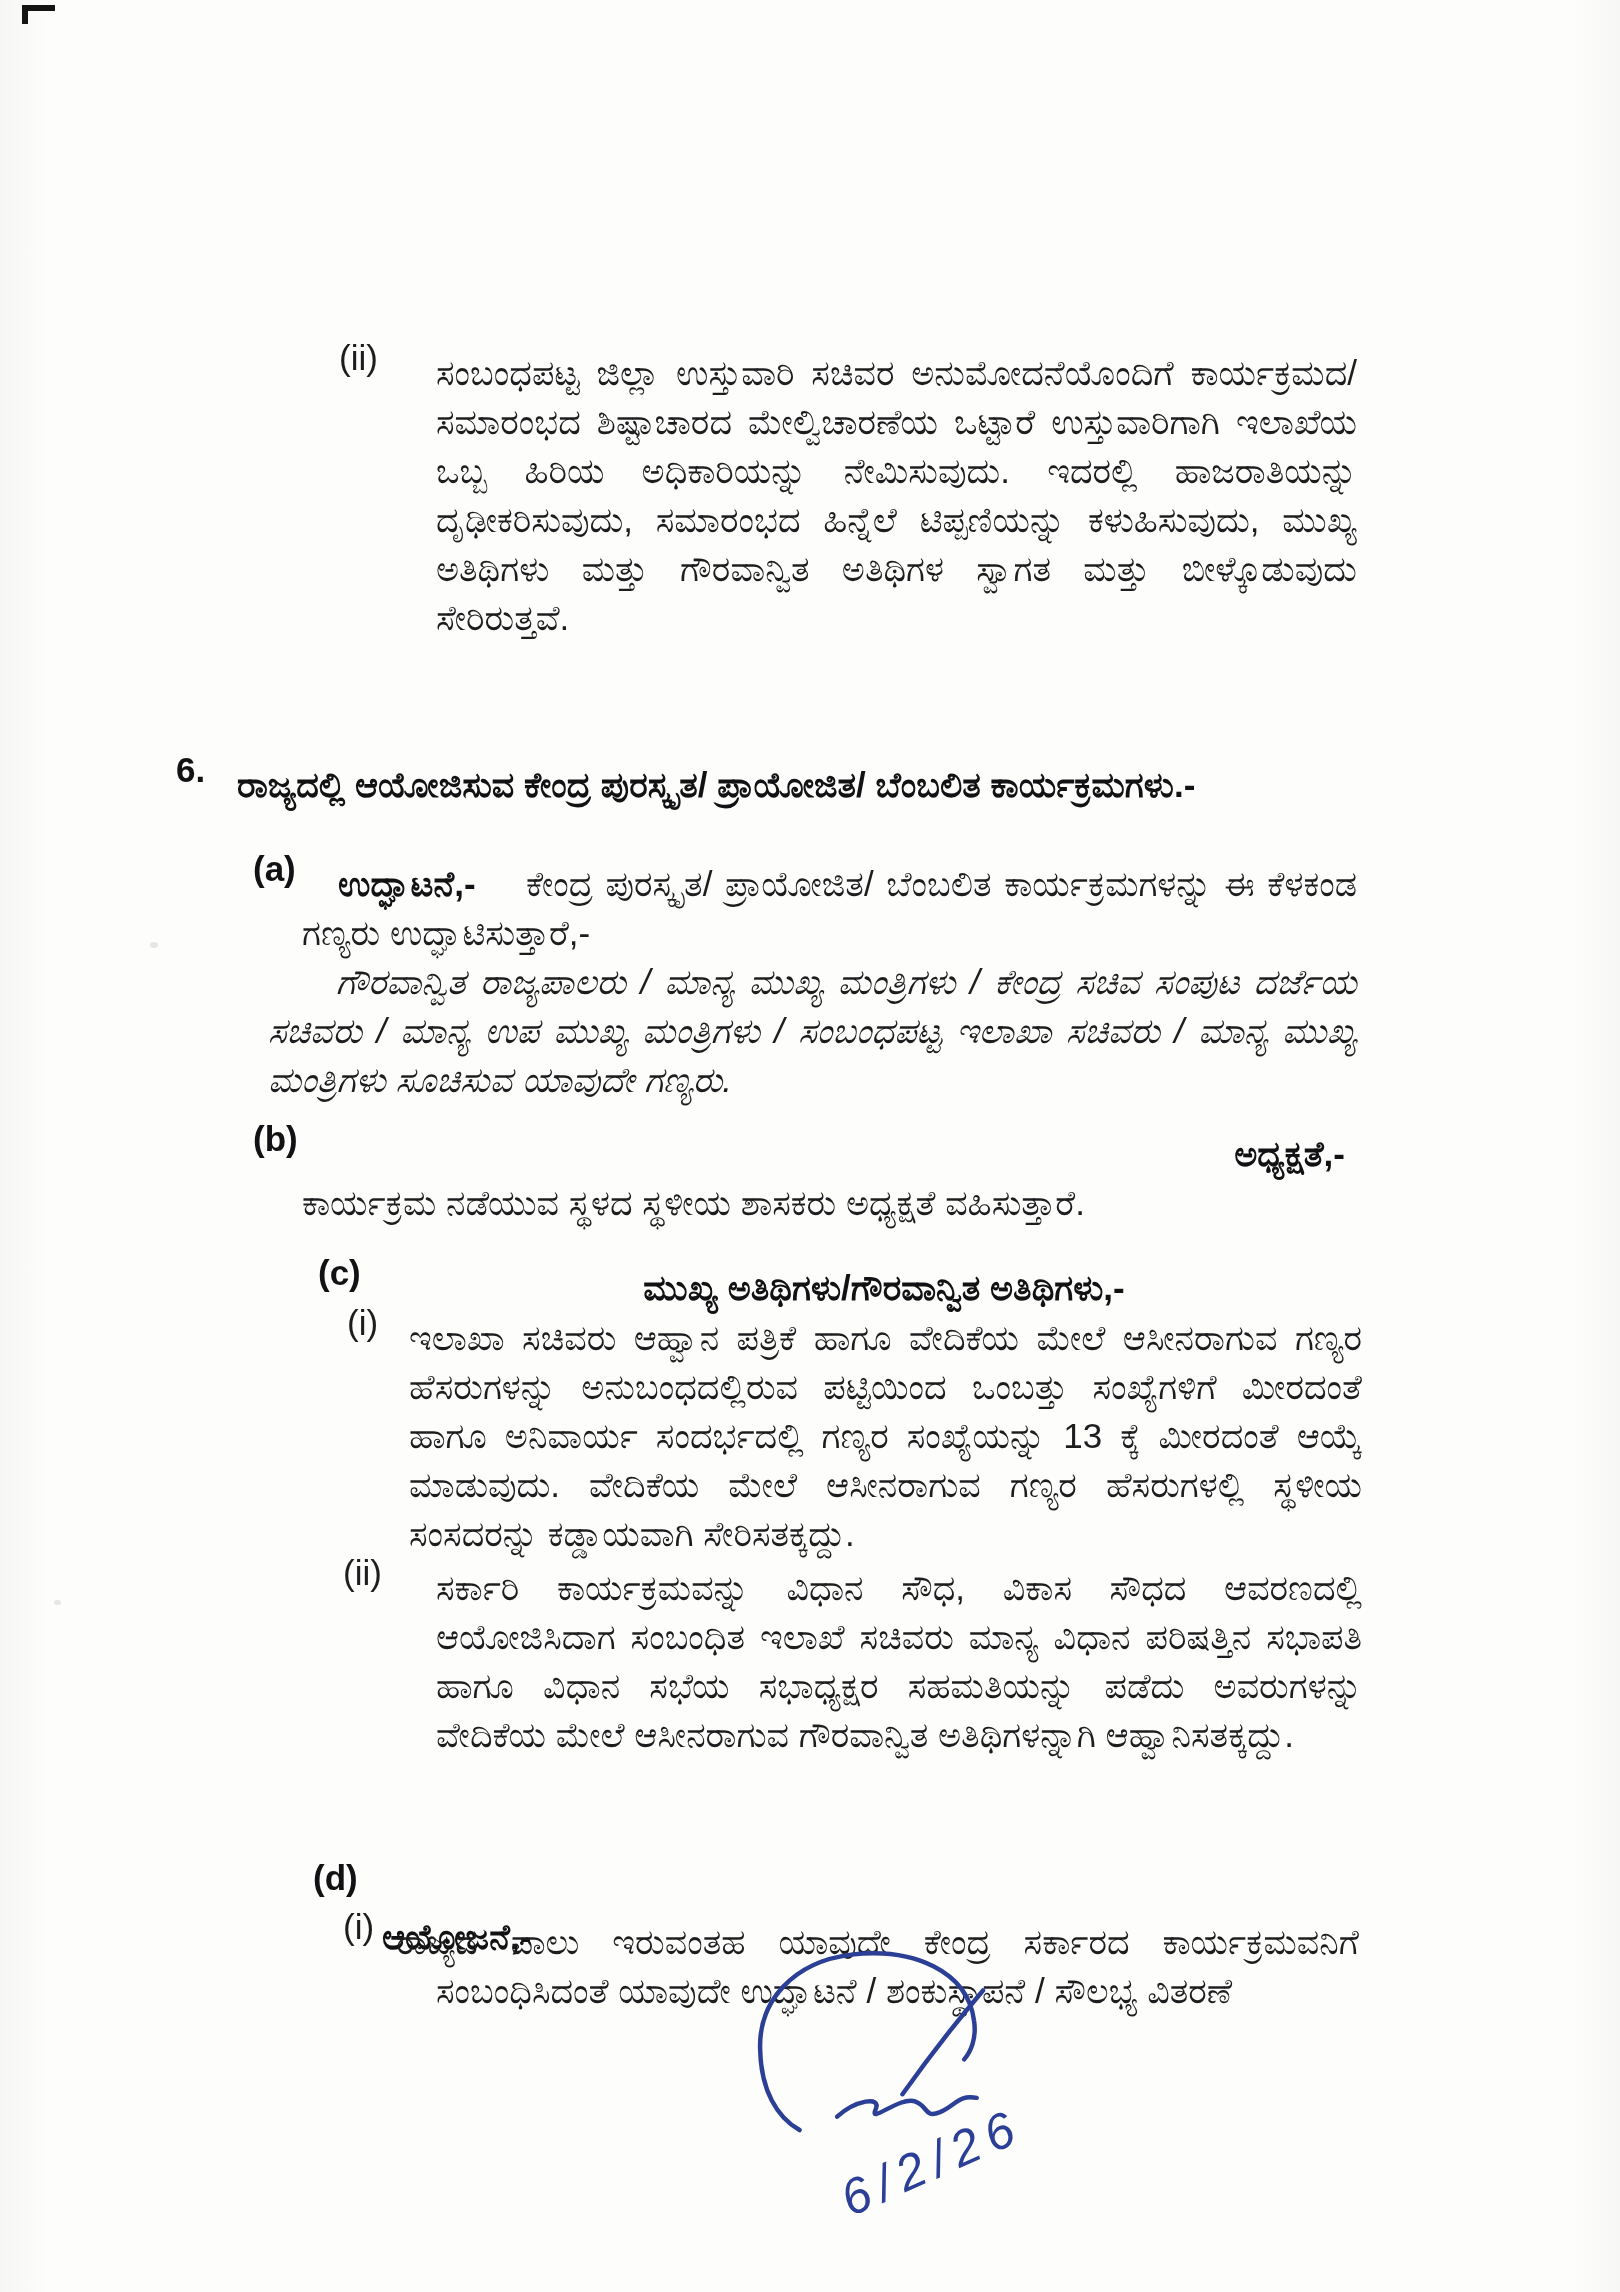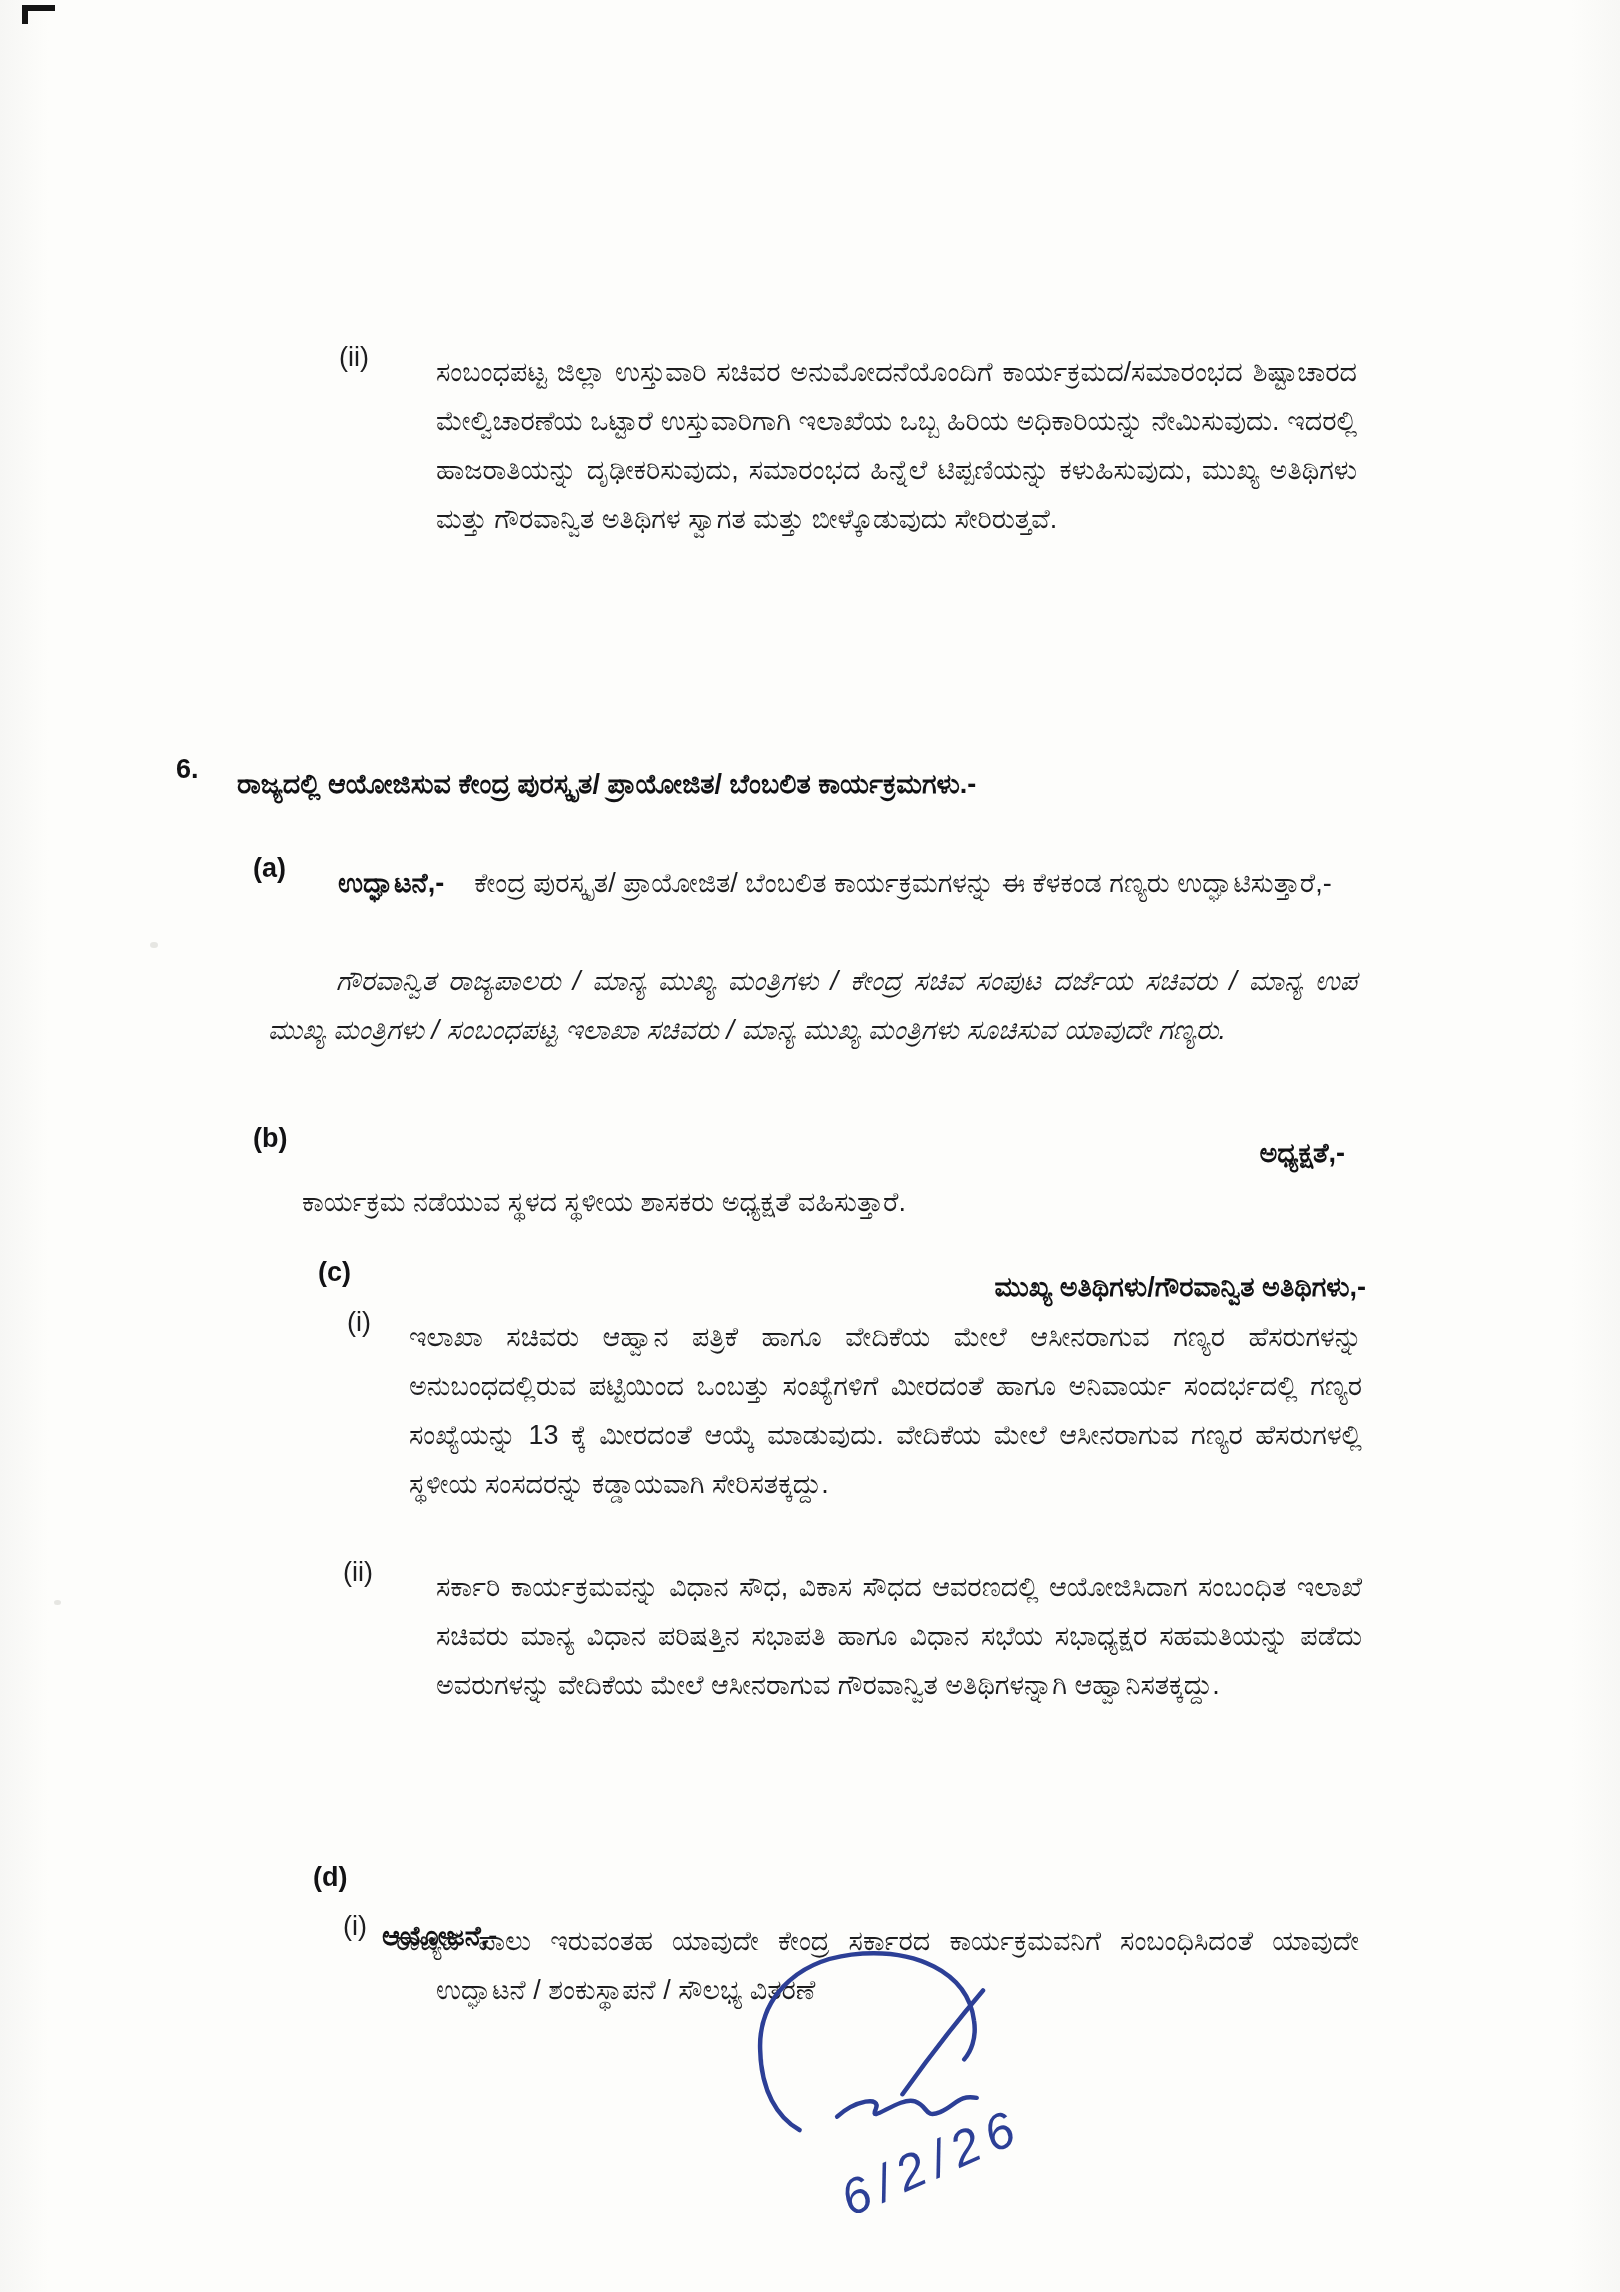--- a/index.html
+++ b/index.html
@@ -4,21 +4,21 @@
 <style>
   html,body{margin:0;padding:0;background:#ffffff;}
   .page{
     position:relative;
     width:1620px;height:2293px;
     background:linear-gradient(90deg,#f6f6f4 0%,#fdfdfb 3%,#fdfdfb 97%,#f7f7f5 100%);
     font-family:"Liberation Sans",sans-serif;
     color:#1d1d1f;
     overflow:hidden;
   }
-  .kn{font-size:27px;line-height:49px;}
+  .kn{font-size:35px;line-height:49px;}
   .blk{position:absolute;text-align:justify;}
   .marker{position:absolute;white-space:nowrap;}
   .b{font-weight:700;color:#121214;}
   p{margin:15px;}
   .corner-mark{
     position:absolute;left:21.5px;top:5.4px;width:27px;height:12.5px;
     border-left:6.3px solid #141414;border-top:6.3px solid #141414;
   }
   .sig-wrap{position:absolute;left:716px;top:1926px;width:466px;height:358px;}
   .smudge{position:absolute;background:#c9c9c4;border-radius:50%;opacity:.45;}
@@ -54,21 +54,21 @@
 
   <span class="marker kn b" style="left:253px;top:1114px;">(b)</span>
   <div class="blk kn b" style="left:312px;top:1114px;width:1048px;text-align:right;">
     <p>ಅಧ್ಯಕ್ಷತೆ,-</p>
   </div>
   <div class="blk kn" style="left:287px;top:1163px;width:1111px;text-align:left;">
     <p>ಕಾರ್ಯಕ್ರಮ ನಡೆಯುವ ಸ್ಥಳದ ಸ್ಥಳೀಯ ಶಾಸಕರು ಅಧ್ಯಕ್ಷತೆ ವಹಿಸುತ್ತಾರೆ.</p>
   </div>
 
   <span class="marker kn b" style="left:318px;top:1248px;">(c)</span>
-  <div class="blk kn b" style="left:387px;top:1248px;width:994px;text-align:right;">
+  <div class="blk kn b" style="left:387px;top:1248px;width:994px;text-align:center;">
     <p>ಮುಖ್ಯ ಅತಿಥಿಗಳು/ಗೌರವಾನ್ವಿತ ಅತಿಥಿಗಳು,-</p>
   </div>
 
   <span class="marker kn" style="left:347px;top:1298px;">(i)</span>
   <div class="blk kn" style="left:394px;top:1298px;width:983px;">
     <p>ಇಲಾಖಾ ಸಚಿವರು ಆಹ್ವಾನ ಪತ್ರಿಕೆ ಹಾಗೂ ವೇದಿಕೆಯ ಮೇಲೆ ಆಸೀನರಾಗುವ ಗಣ್ಯರ ಹೆಸರುಗಳನ್ನು ಅನುಬಂಧದಲ್ಲಿರುವ ಪಟ್ಟಿಯಿಂದ ಒಂಬತ್ತು ಸಂಖ್ಯೆಗಳಿಗೆ ಮೀರದಂತೆ ಹಾಗೂ ಅನಿವಾರ್ಯ ಸಂದರ್ಭದಲ್ಲಿ ಗಣ್ಯರ ಸಂಖ್ಯೆಯನ್ನು 13 ಕ್ಕೆ ಮೀರದಂತೆ ಆಯ್ಕೆ ಮಾಡುವುದು. ವೇದಿಕೆಯ ಮೇಲೆ ಆಸೀನರಾಗುವ ಗಣ್ಯರ ಹೆಸರುಗಳಲ್ಲಿ ಸ್ಥಳೀಯ ಸಂಸದರನ್ನು ಕಡ್ಡಾಯವಾಗಿ ಸೇರಿಸತಕ್ಕದ್ದು.</p>
   </div>
 
   <span class="marker kn" style="left:343px;top:1548px;">(ii)</span>
   <div class="blk kn" style="left:421px;top:1548px;width:956px;">

